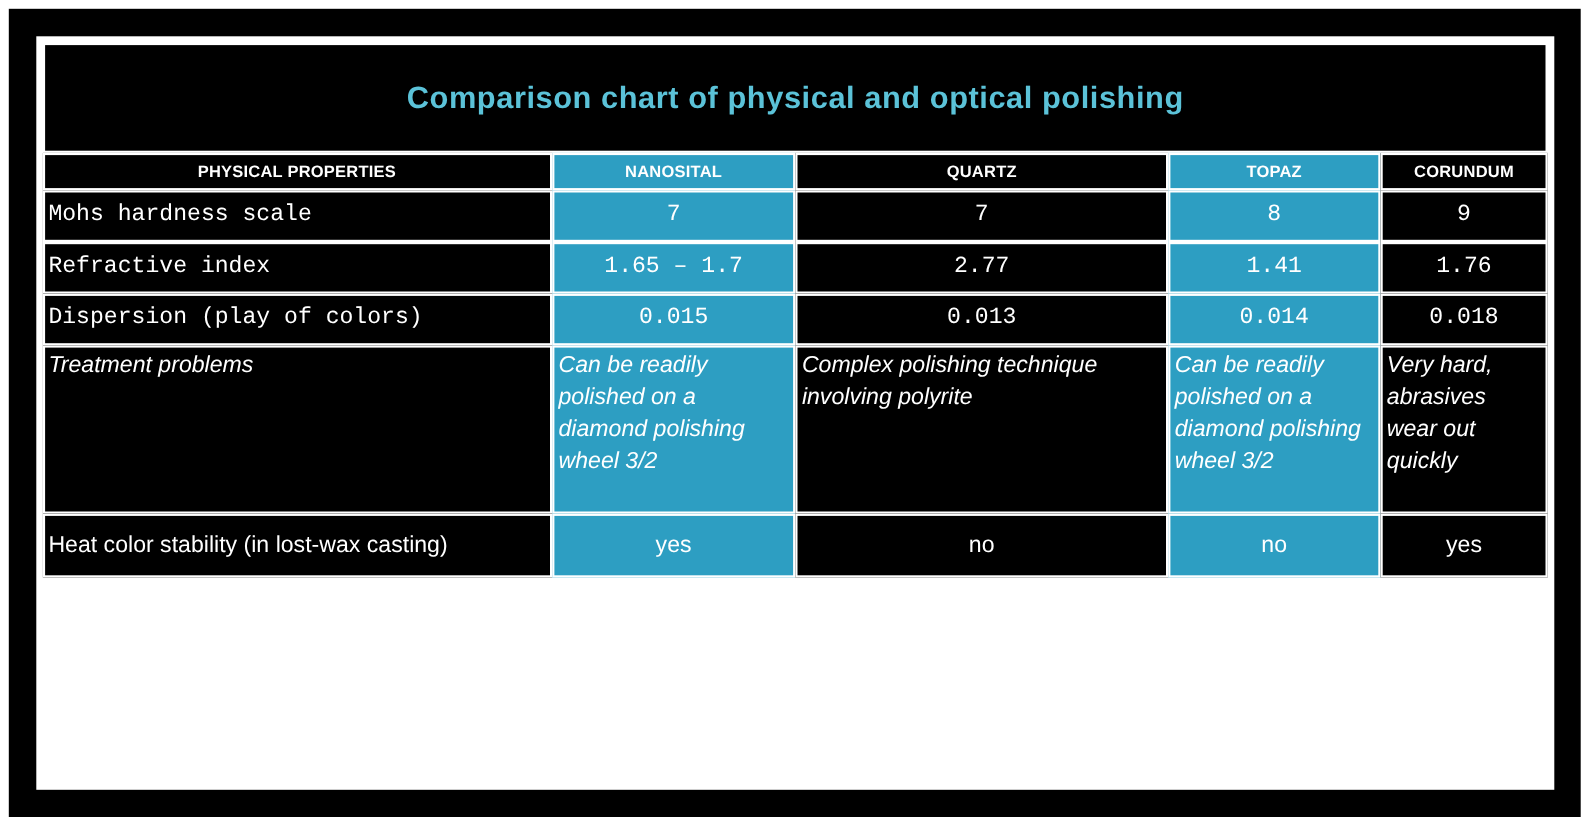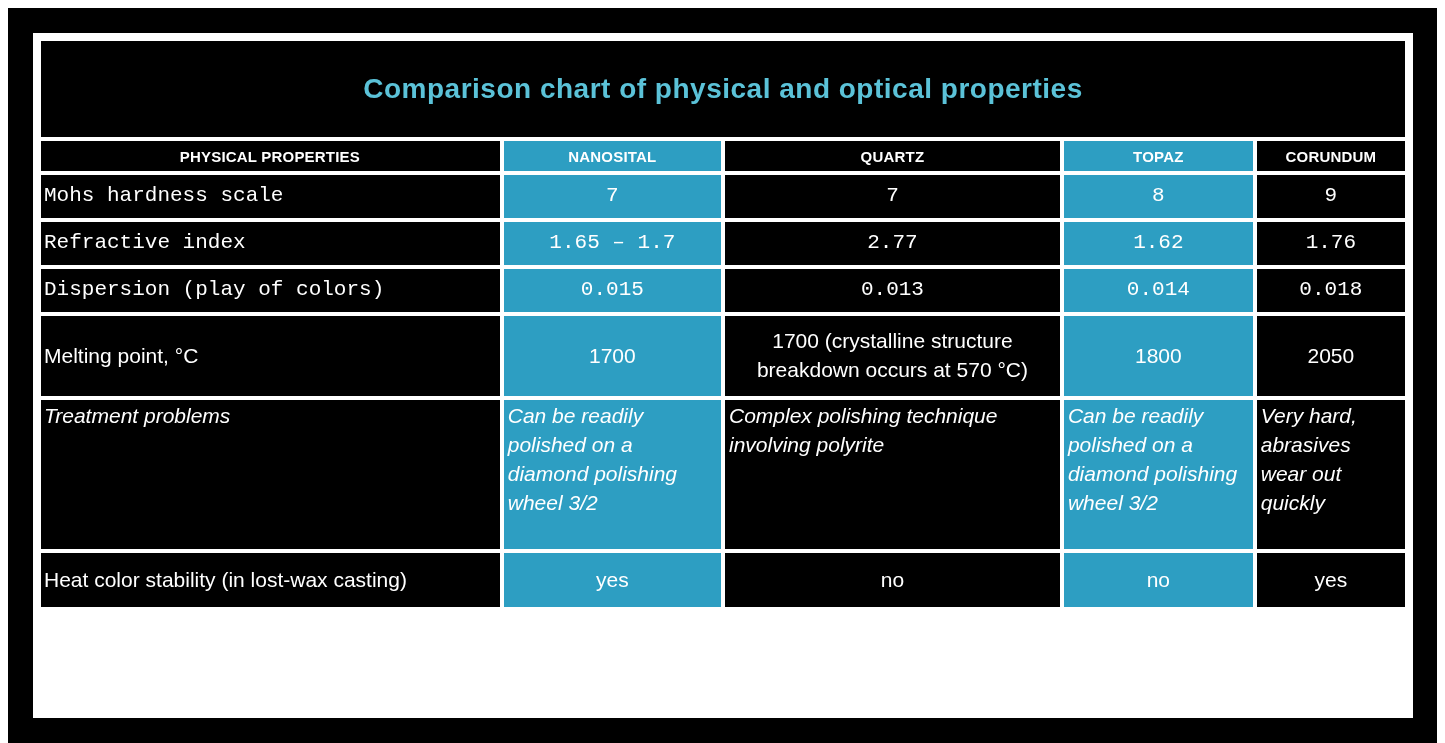--- a/index.html
+++ b/index.html
@@ -83,21 +83,21 @@
   tr.r-treat td { vertical-align: top; text-align: left; }
   td.left-text { text-align: left; }
 </style>
 </head>
 <body>
 
 <div class="frame">
   <div class="sheet">
 
     <div class="title-block">
-      <h1>Comparison chart of physical and optical properties</h1>
+      <h1>Comparison chart of physical and optical polishing</h1>
     </div>
 
     <table class="cmp">
       <colgroup>
         <col style="width:456px">
         <col style="width:218px">
         <col style="width:334px">
         <col style="width:190px">
         <col style="width:150px">
       </colgroup>
@@ -115,36 +115,29 @@
           <td class="prop">Mohs hardness scale</td>
           <td class="hl">7</td>
           <td>7</td>
           <td class="hl">8</td>
           <td>9</td>
         </tr>
         <tr class="r-std">
           <td class="prop">Refractive index</td>
           <td class="hl">1.65 – 1.7</td>
           <td>2.77</td>
-          <td class="hl">1.62</td>
+          <td class="hl">1.41</td>
           <td>1.76</td>
         </tr>
         <tr class="r-std">
           <td class="prop">Dispersion (play of colors)</td>
           <td class="hl">0.015</td>
           <td>0.013</td>
           <td class="hl">0.014</td>
           <td>0.018</td>
-        </tr>
-        <tr class="r-melt">
-          <td class="prop">Melting point, °C</td>
-          <td class="hl">1700</td>
-          <td class="left-text">1700 (crystalline structure breakdown occurs at 570 °C)</td>
-          <td class="hl">1800</td>
-          <td>2050</td>
         </tr>
         <tr class="r-treat">
           <td class="prop">Treatment problems</td>
           <td class="hl">Can be readily polished on a diamond polishing wheel 3/2</td>
           <td>Complex polishing technique involving polyrite</td>
           <td class="hl">Can be readily polished on a diamond polishing wheel 3/2</td>
           <td>Very hard, abrasives wear out quickly</td>
         </tr>
         <tr class="r-heat">
           <td class="prop">Heat color stability (in lost-wax casting)</td>

